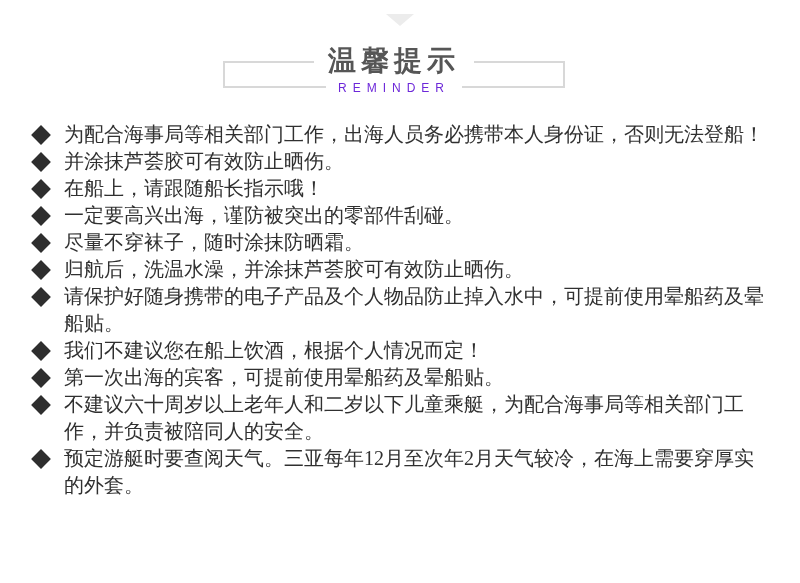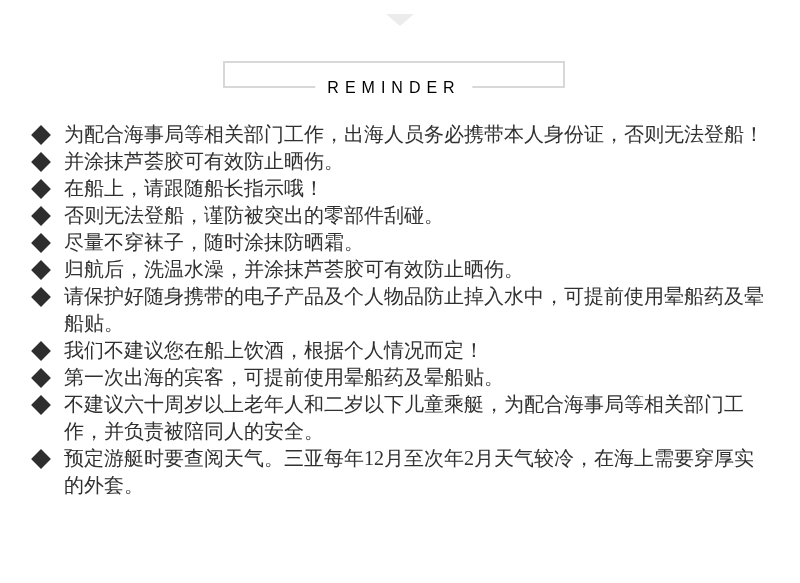--- a/index.html
+++ b/index.html
@@ -58,24 +58,24 @@
     white-space: nowrap;
   }
   .page-subtitle {
     position: absolute;
     top: 80px;
     left: 394px;
     transform: translateX(-50%);
     z-index: 2;
     background: #ffffff;
     padding: 0 12px;
-    font-size: 16px;
+    font-size: 12px;
     line-height: 16px;
     letter-spacing: 6px;
-    color: #000000;
+    color: #6d28d9;
     white-space: nowrap;
   }
 
   
   .tips {
     list-style: none;
     margin: 0;
     padding: 0 29px 0 34px;
   }
   .tip {
@@ -104,20 +104,21 @@
   }
 </style>
 </head>
 <body>
 
 <div class="page">
 
   <div class="header">
     <div class="triangle-down"></div>
     <div class="title-frame"></div>
+    <div class="page-title">温馨提示</div>
     <div class="page-subtitle">REMINDER</div>
   </div>
 
   <ul class="tips">
     <li class="tip">
       <span class="marker">
           <i></i>
         </span>
       <span class="tip-text">为配合海事局等相关部门工作，出海人员务必携带本人身份证，否则无法登船！</span>
     </li>
@@ -130,21 +131,21 @@
     <li class="tip">
       <span class="marker">
           <i></i>
         </span>
       <span class="tip-text">在船上，请跟随船长指示哦！</span>
     </li>
     <li class="tip">
       <span class="marker">
           <i></i>
         </span>
-      <span class="tip-text">否则无法登船，谨防被突出的零部件刮碰。</span>
+      <span class="tip-text">一定要高兴出海，谨防被突出的零部件刮碰。</span>
     </li>
     <li class="tip">
       <span class="marker">
           <i></i>
         </span>
       <span class="tip-text">尽量不穿袜子，随时涂抹防晒霜。</span>
     </li>
     <li class="tip">
       <span class="marker">
           <i></i>

